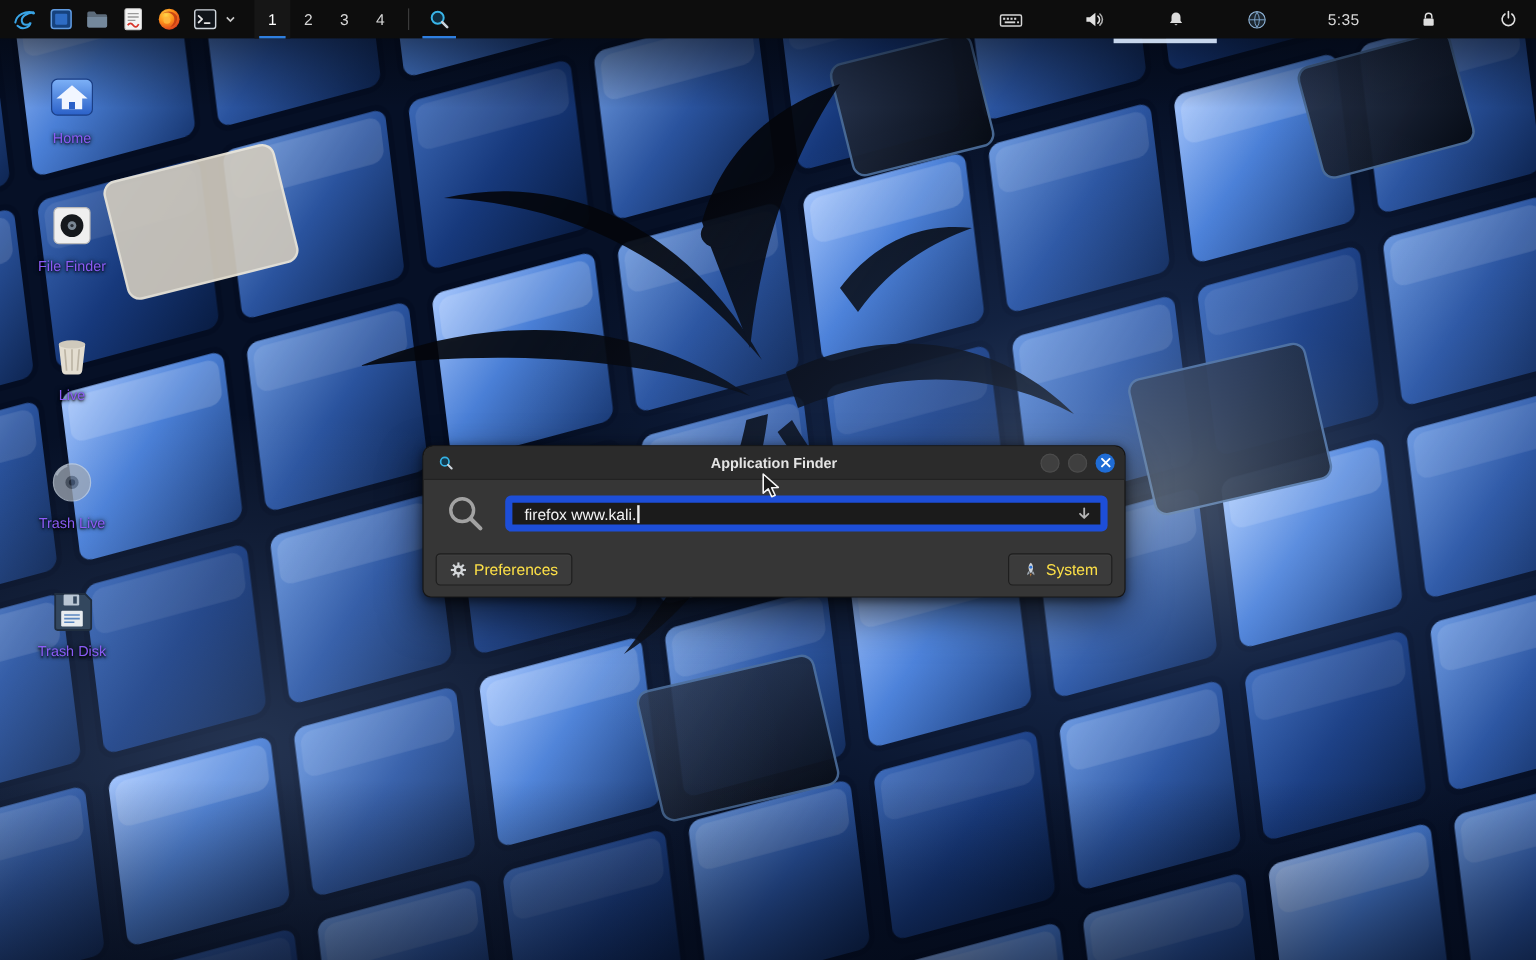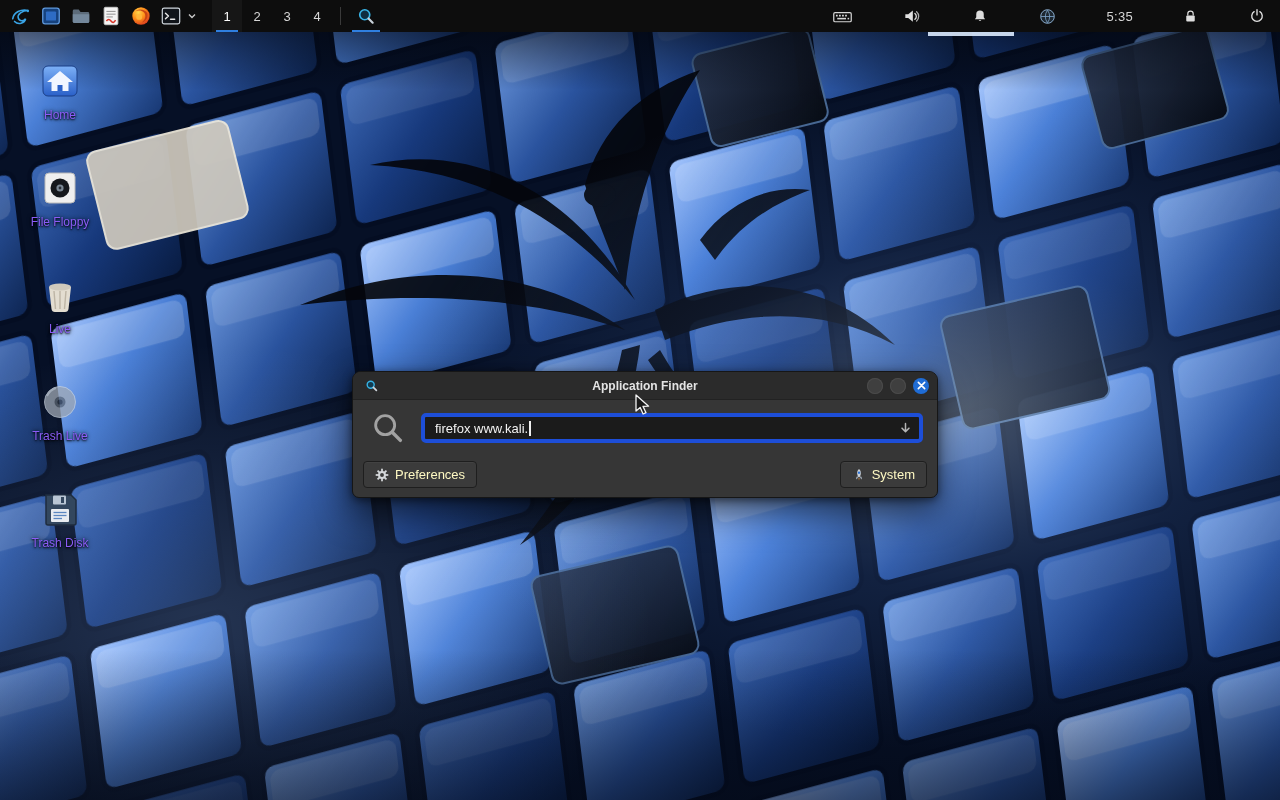--- a/index.html
+++ b/index.html
@@ -58,30 +58,30 @@
     font-size:12px; font-weight:bold; color:#e4e4e4; pointer-events:none;
   }
   .controls { margin-left:auto; display:flex; align-items:center; gap:7px; z-index:2; }
   .ctl { width:16px; height:16px; border-radius:50%; border:none; padding:0; display:flex; align-items:center; justify-content:center; }
   .ctl.min, .ctl.max { background:#3f3f3f; box-shadow:inset 0 0 0 1px #4b4b4b; }
   .ctl.close { background:#1f6cd5; }
   .dbody { flex:1; display:flex; flex-direction:column; padding:9px 10px 9px 10px; }
   .search-row { display:flex; align-items:center; padding:0 4px; }
   .big-mag { margin:0 14px 0 2px; flex:none; }
   .text-input {
-    flex:1; height:30px; background:#1b1b1b; border:4px solid #1d4ed8; border-radius:5px;
+    flex:1; height:30px; background:#1b1b1b; border:6px solid #1d4ed8; border-radius:5px;
     display:flex; align-items:center; padding:0 26px 0 10px; position:relative;
     color:#f2f2f2; font-size:13px;
   }
   .caret { display:inline-block; width:1.5px; height:15px; background:#efefef; margin-left:1px; }
   .dd { position:absolute; right:7px; top:0; bottom:0; display:flex; align-items:center; }
   .btn-row { margin-top:auto; display:flex; justify-content:space-between; align-items:flex-end; }
   .dbtn {
     height:27px; background:#3b3b3b; border:1px solid #1e1e1e; border-radius:4px;
-    color:#fef9c3; font-size:13px; font-family:inherit; padding:0 11px;
+    color:#fde047; font-size:13px; font-family:inherit; padding:0 11px;
     display:flex; align-items:center; gap:6px; box-shadow:inset 0 1px 0 rgba(255,255,255,.04);
   }
 
   .cursor { position:absolute; z-index:99; left:634px; top:394px; }
 </style>
 </head>
 <body>
 
 <svg class="wallpaper" viewBox="0 0 1280 800" preserveAspectRatio="none">
   <defs>
@@ -309,21 +309,21 @@
 </div>
 <div class="desktop-icon" style="top:162px">
   <div class="di-icon">
       <svg width="44" height="44" viewBox="0 0 44 44">
         <rect x="7" y="7" width="30" height="30" rx="4" fill="#efefef" stroke="#b9b9b9"></rect>
         <circle cx="22" cy="22" r="9.5" fill="#15181c"></circle>
         <circle cx="22" cy="22" r="3.6" fill="#7b8894"></circle>
         <circle cx="22" cy="22" r="1.4" fill="#2a2f36"></circle>
       </svg>
     </div>
-  <div class="di-label">File Floppy</div>
+  <div class="di-label">File Finder</div>
 </div>
 <div class="desktop-icon" style="top:269px">
   <div class="di-icon">
       <svg width="44" height="44" viewBox="0 0 44 44">
         <path d="M11 14 L13.5 36 a3.5 3.5 0 0 0 3.5 3 h10 a3.5 3.5 0 0 0 3.5 -3 L33 14 Z" fill="#e3ddd0"></path>
         <ellipse cx="22" cy="14" rx="11" ry="3.4" fill="#cfc9bc"></ellipse>
         <g stroke="#bdb5a5" stroke-width="1.4">
           <line x1="16" y1="18" x2="17.5" y2="36"></line>
           <line x1="22" y1="18" x2="22" y2="36"></line>
           <line x1="28" y1="18" x2="26.5" y2="36"></line>

